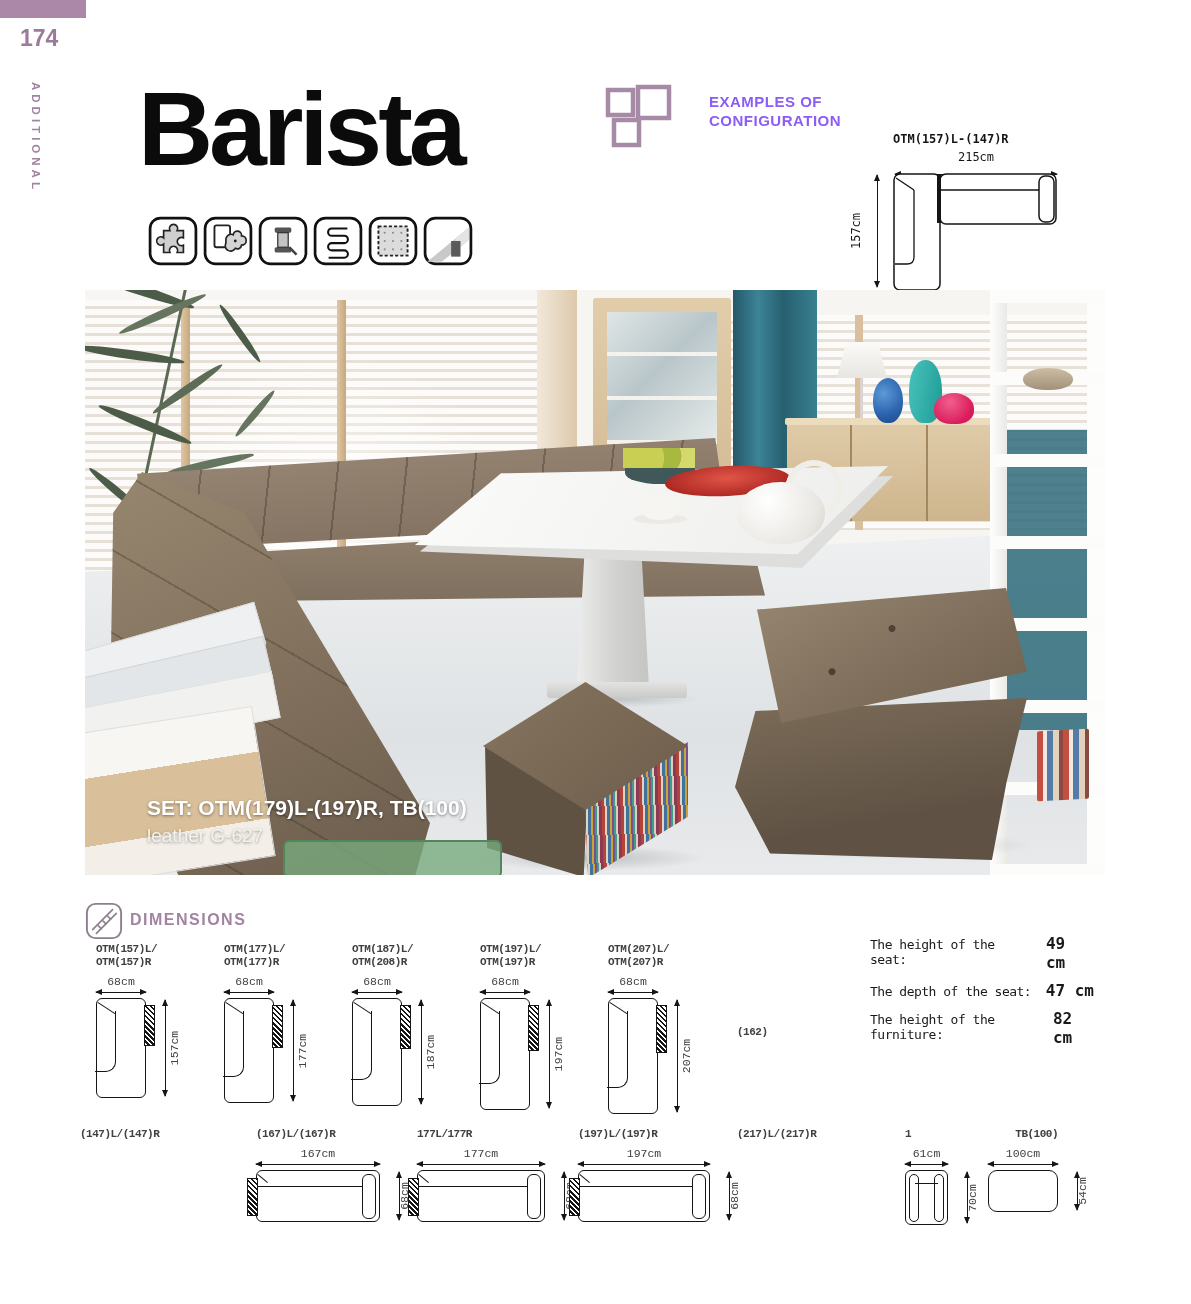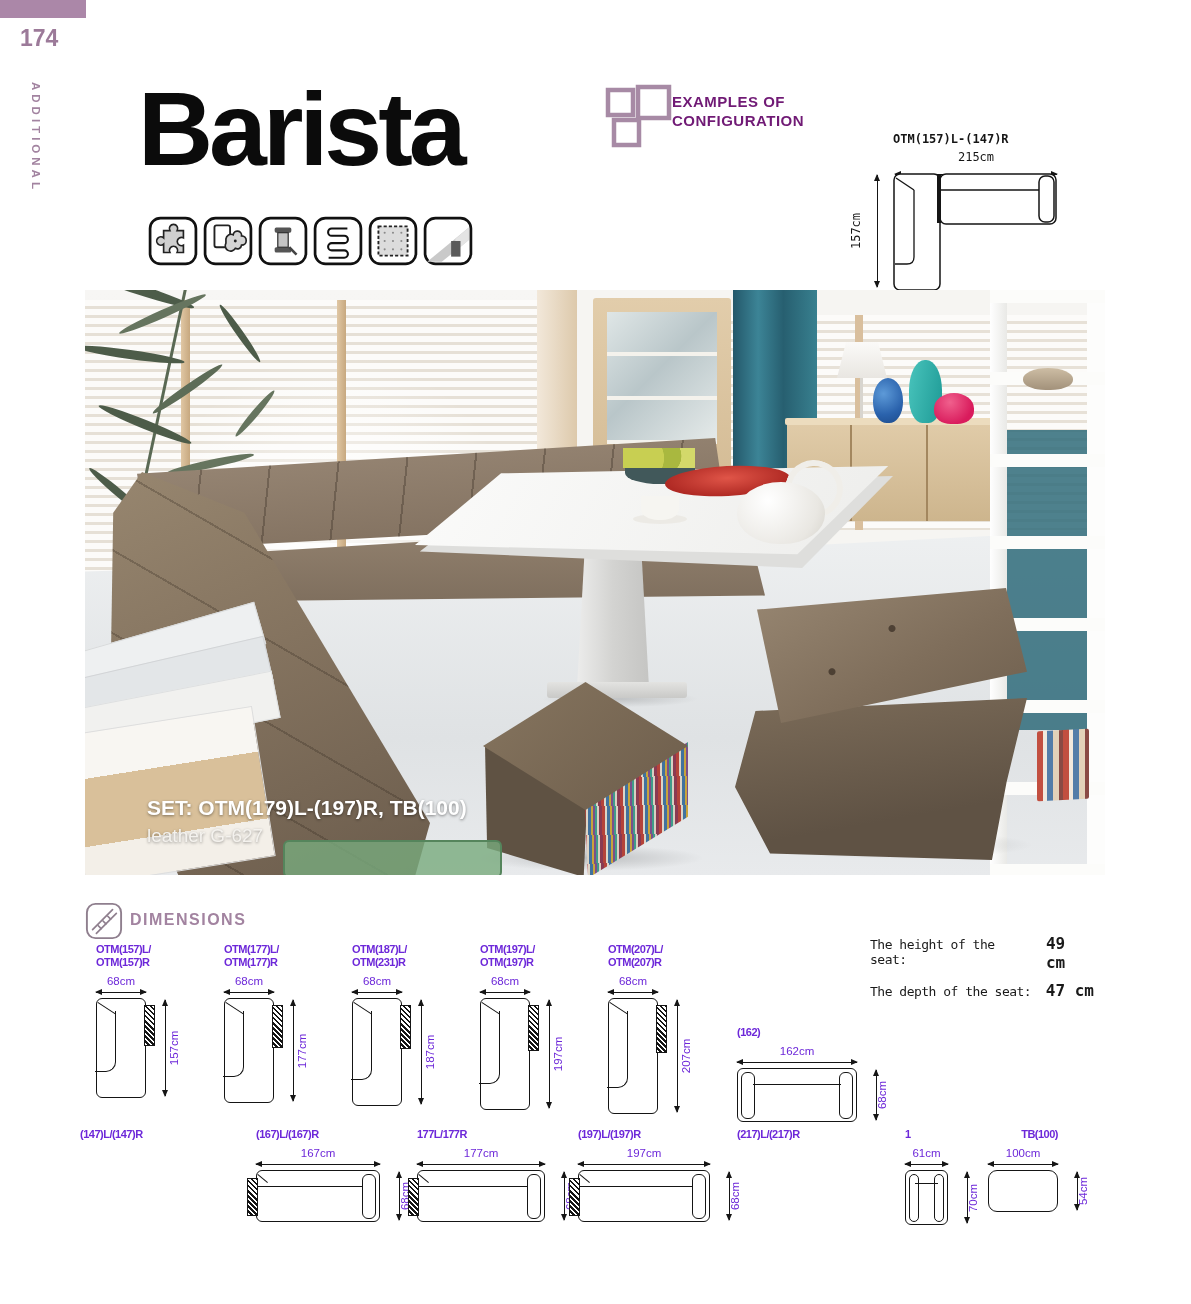--- a/index.html
+++ b/index.html
@@ -9,25 +9,25 @@
   
   .corner-block{left:0;top:0;width:86px;height:18px;background:#ab87a8;}
   .page-num{left:20px;top:25px;font-size:23px;font-weight:700;color:#9c7a99;}
   .side-label{left:30px;top:82px;writing-mode:vertical-rl;font-size:11.5px;font-weight:700;
               letter-spacing:4px;color:#a283a0;}
   .title{left:138px;top:72px;font-size:104px;font-weight:800;letter-spacing:-4px;
          line-height:1.1;color:#0b0b0b;}
   .icon-row{left:148px;top:216px;display:flex;gap:5px;}
   .ficon{width:50px;height:50px;display:block;}
 
-  .cfg-head{left:672px;top:92px;font-size:15px;font-weight:700;letter-spacing:.5px;
-            color:#701a75;line-height:19px;}
+  .cfg-head{left:709px;top:92px;font-size:15px;font-weight:700;letter-spacing:.5px;
+            color:#8b5cf6;line-height:19px;}
 
   
-  .dcol{position:absolute;font-family:Liberation Sans, sans-serif;color:#6d28d9;}
+  .dcol{position:absolute;font-family:Liberation Mono, monospace;color:#404040;}
   .dlabel{font-size:11px;line-height:13px;font-weight:700;letter-spacing:-.5px;white-space:nowrap;}
   .wl{font-size:11.5px;text-align:center;margin-top:6px;line-height:13px;}
   .arr-h{position:relative;height:0;border-top:1.3px solid #151515;margin:4px 0 5px;}
   .arr-h::before{content:"";position:absolute;left:-1px;top:-3.6px;width:0;height:0;
     border-top:3px solid transparent;border-bottom:3px solid transparent;border-right:7px solid #151515;}
   .arr-h::after{content:"";position:absolute;right:-1px;top:-3.6px;width:0;height:0;
     border-top:3px solid transparent;border-bottom:3px solid transparent;border-left:7px solid #151515;}
   .box{position:relative;border:1.6px solid #151515;border-radius:6px;background:#fff;box-sizing:border-box;}
   .bevel{position:absolute;left:1px;top:3px;width:21px;height:0;border-top:1.3px solid #151515;
          transform-origin:0 0;transform:rotate(33deg);}
@@ -249,20 +249,24 @@
 
   <div class="ab specs">
     <div class="spec-row">
       <span class="spec-label">The height of the seat:</span>
       <span class="spec-value">49 cm</span>
     </div>
     <div class="spec-row">
       <span class="spec-label">The depth of the seat:</span>
       <span class="spec-value">47 cm</span>
     </div>
+    <div class="spec-row">
+      <span class="spec-label">The height of the furniture:</span>
+      <span class="spec-value">82 cm</span>
+    </div>
   </div>
 
   <div class="dcol" style="left:96px;top:943px">
     <div class="dlabel">
       <div>OTM(157)L/</div>
       <div>OTM(157)R</div>
     </div>
     <div style="width:50px">
       <div class="wl">68cm</div>
       <div class="arr-h"></div>
@@ -290,21 +294,21 @@
         <div class="hatchR"></div>
         <div class="varrow"></div>
         <div class="vlab">177cm</div>
       </div>
     </div>
   </div>
 
   <div class="dcol" style="left:352px;top:943px">
     <div class="dlabel">
       <div>OTM(187)L/</div>
-      <div>OTM(231)R</div>
+      <div>OTM(208)R</div>
     </div>
     <div style="width:50px">
       <div class="wl">68cm</div>
       <div class="arr-h"></div>
       <div class="box" style="width:50px;height:108px">
         <div class="bevel"></div>
         <div class="seatv"></div>
         <div class="hatchR"></div>
         <div class="varrow"></div>
         <div class="vlab">187cm</div>
@@ -344,31 +348,20 @@
         <div class="hatchR"></div>
         <div class="varrow"></div>
         <div class="vlab">207cm</div>
       </div>
     </div>
   </div>
 
   <div class="dcol" style="left:737px;top:1026px">
     <div class="dlabel">
       <div>(162)</div>
-    </div>
-    <div style="width:120px">
-      <div class="wl">162cm</div>
-      <div class="arr-h"></div>
-      <div class="box" style="width:120px;height:54px">
-        <div class="hlineh bench"></div>
-        <div class="armL"></div>
-        <div class="armR"></div>
-        <div class="varrow"></div>
-        <div class="vlab">68cm</div>
-      </div>
     </div>
   </div>
 
 
   <div class="dcol" style="left:80px;top:1128px">
     <div class="dlabel">
       <div>(147)L/(147)R</div>
     </div>
   </div>
 

